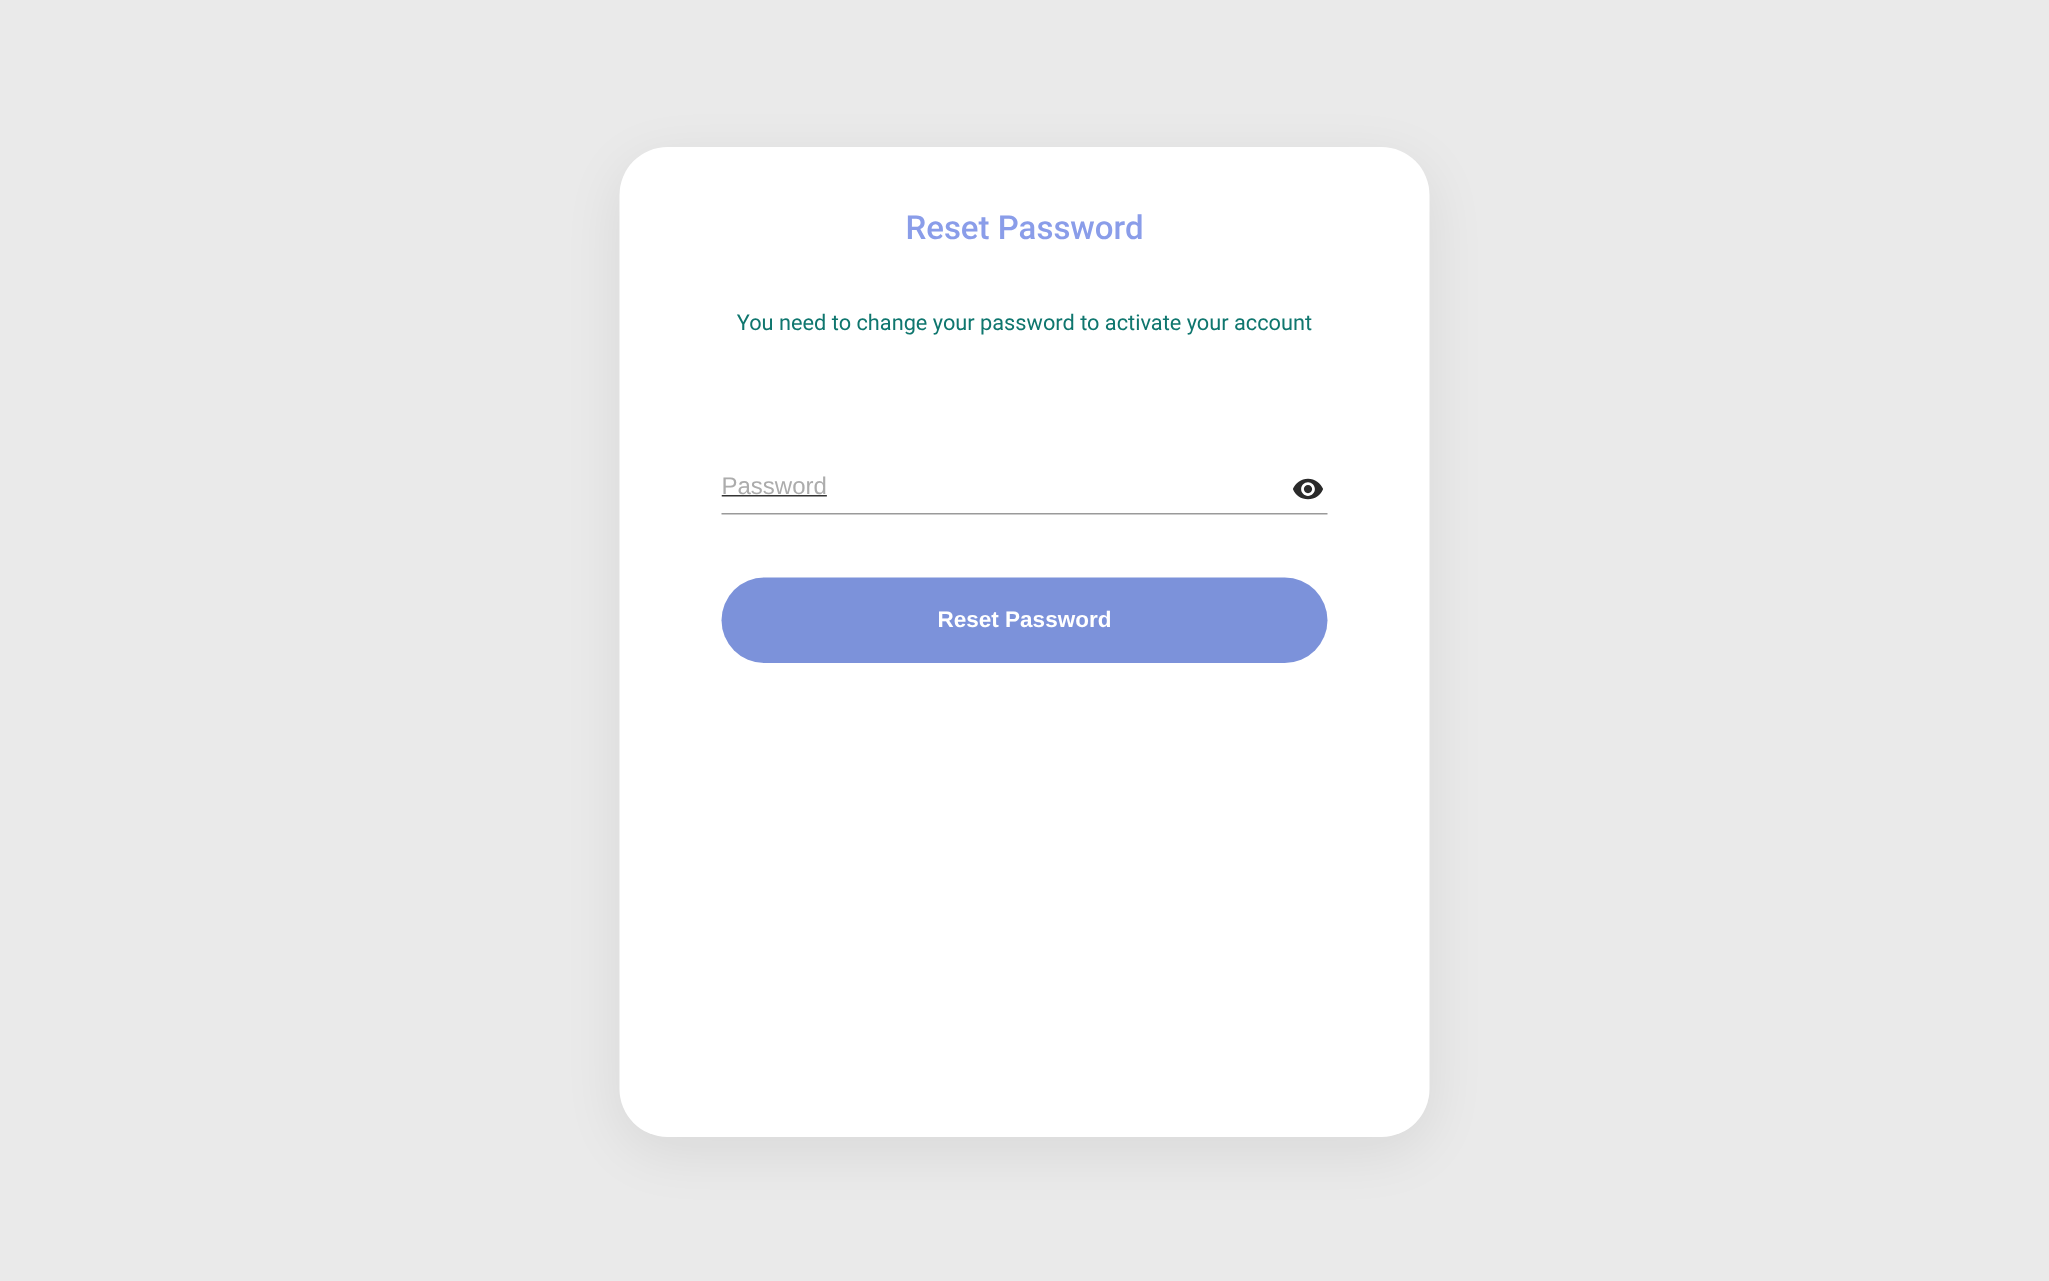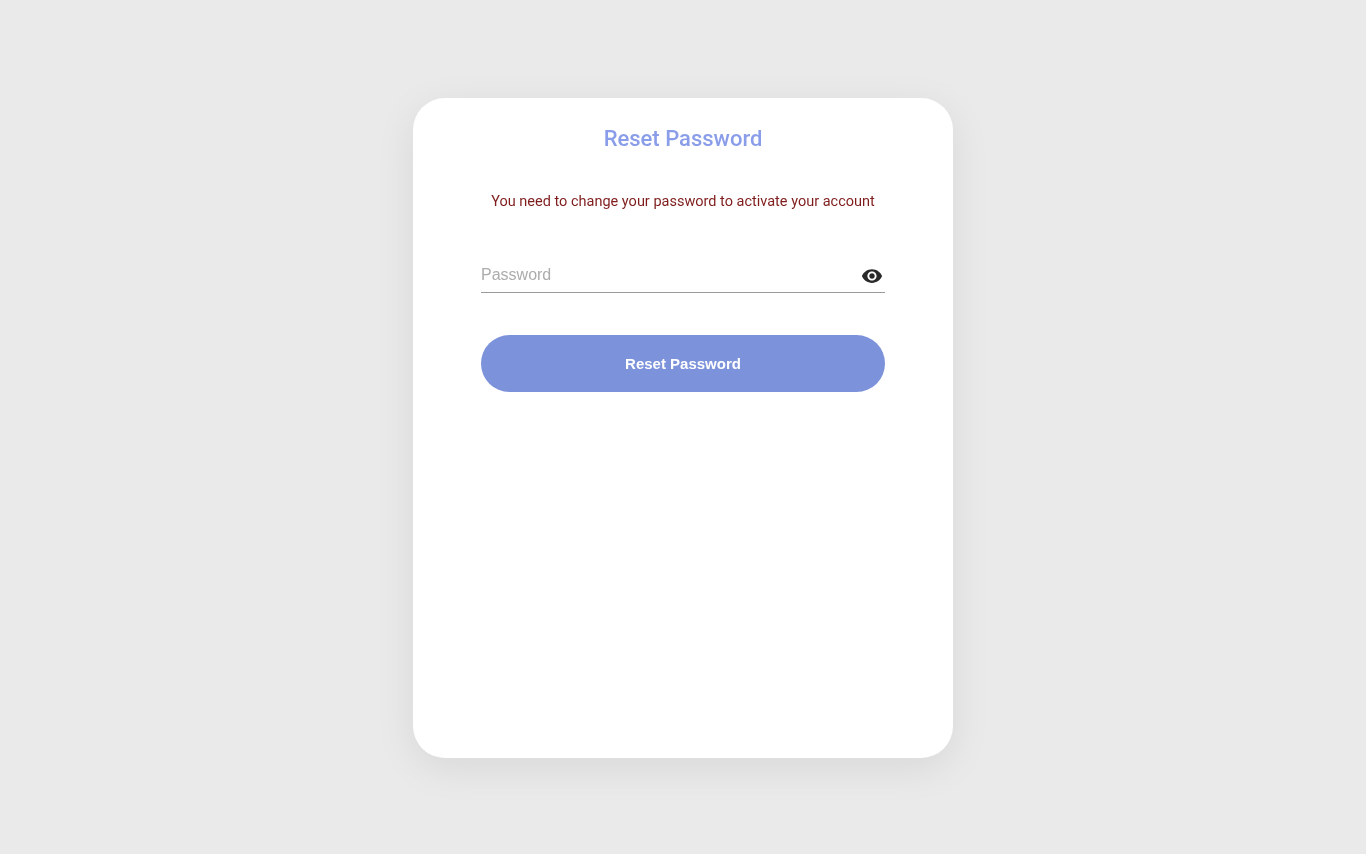--- a/index.html
+++ b/index.html
@@ -16,53 +16,54 @@
       display: flex;
       justify-content: center;
       padding-top: 98px;
     }
     
     .card {
       background-color: #ffffff;
       width: 540px;
       height: 660px;
       border-radius: 32px;
-      padding: 28px 68px;
+      padding: 42px 68px;
       box-shadow: 0 10px 40px rgba(0, 0, 0, 0.08);
     }
     
     .title {
       color: #8a9de9;
       font-size: 22px;
       font-weight: 500;
       text-align: center;
       margin-bottom: 42px;
     }
     
     .subtitle {
-      color: #7f1d1d;
+      color: #0f766e;
       font-size: 14.5px;
       text-align: center;
-      margin-bottom: 48px;
+      margin-bottom: 84px;
     }
     
     .input-group {
       position: relative;
       margin-bottom: 60px;
     }
     
     .input-field {
       width: 100%;
       border: none;
       border-bottom: 1px solid #9a9a9a;
       padding: 8px 36px 8px 0;
       font-size: 16px;
       color: #333;
       background: transparent;
       outline: none;
+      text-decoration: underline;
     }
     
     .input-field::placeholder {
       color: #acacac;
       font-size: 16px;
     }
     
     .eye-icon {
       position: absolute;
       right: 2px;

